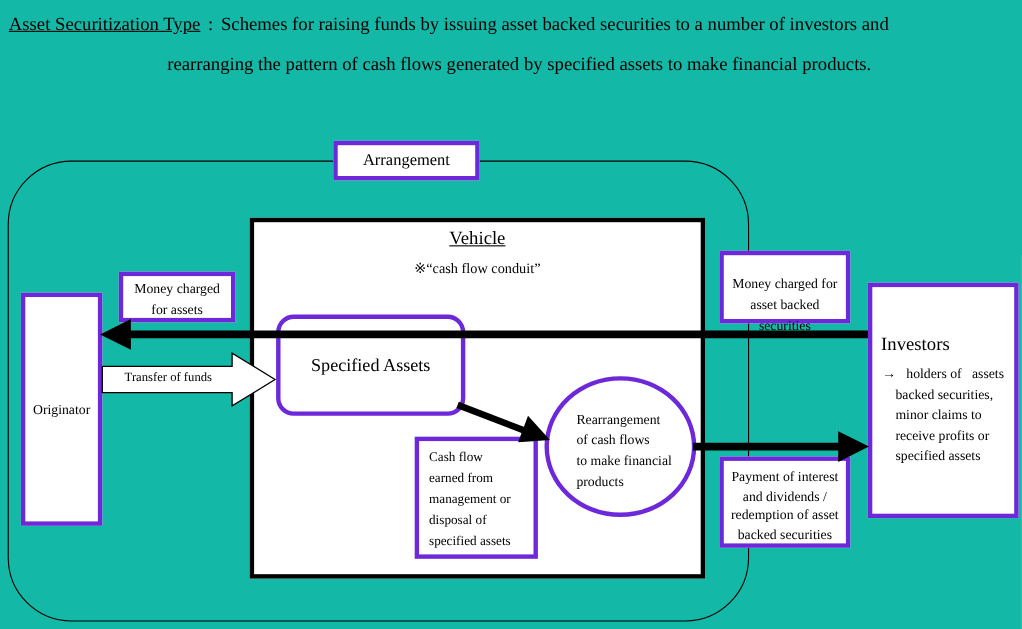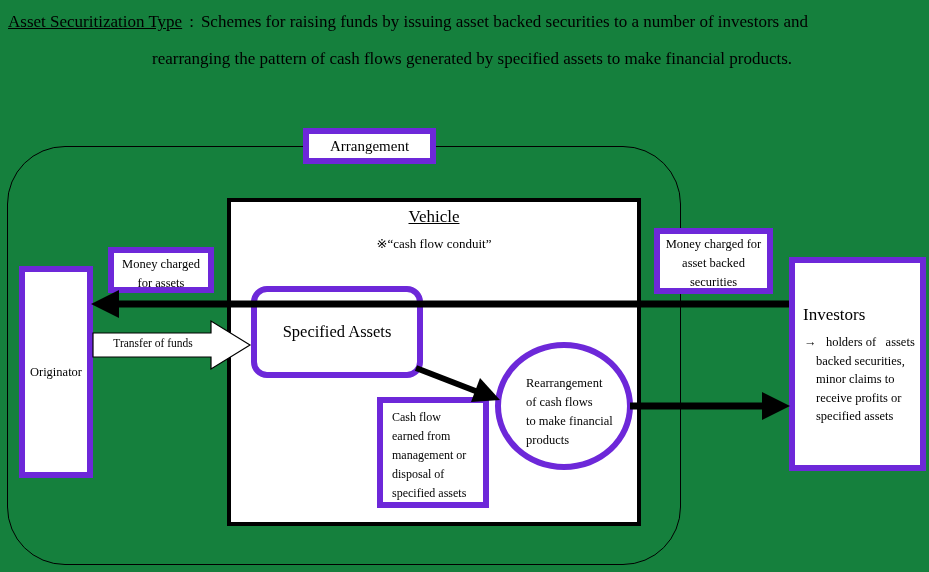--- a/index.html
+++ b/index.html
@@ -1,47 +1,47 @@
 <!DOCTYPE html>
 <html><head>
 <meta charset="utf-8">
 <style>
   html,body{margin:0;padding:0;background:#fff;}
   body{width:929px;height:572px;overflow:hidden;
        font-family:"Liberation Serif","DejaVu Serif","DejaVu Sans",serif;color:#000;}
-  .stage{position:relative;width:929px;height:572px;background:#15803d;}
+  .stage{position:relative;width:929px;height:572px;background:#14b8a6;}
 
   
   .title-line1{position:absolute;left:8px;top:12px;font-size:17px;white-space:nowrap;}
   .title-heading{text-decoration:underline;}
   .title-sep{margin:0 7px;}
   .title-line2{position:absolute;left:152px;top:49px;font-size:17px;white-space:nowrap;}
 
   
   .outer-round{position:absolute;left:7px;top:146px;width:672px;height:417px;
                border:1px solid #000;border-radius:58px;z-index:1;}
 
   
-  .bx{position:absolute;border:6px solid #6d28d9;background:#fff;box-sizing:border-box;}
+  .bx{position:absolute;border:4px solid #6d28d9;background:#fff;box-sizing:border-box;}
   .center-lines{display:flex;flex-direction:column;align-items:center;justify-content:flex-start;text-align:center;}
   .small{font-size:12.5px;line-height:19px;}
 
   .arrangement-box{left:303px;top:128px;width:133px;height:36px;z-index:10;
                    display:flex;align-items:center;justify-content:center;font-size:15px;}
 
   .vehicle-box{left:227px;top:198px;width:414px;height:328px;border:4px solid #000;z-index:4;}
   .vehicle-title{margin-top:5px;text-align:center;font-size:17px;}
   .vehicle-title span{text-decoration:underline;}
   .vehicle-sub{margin-top:9px;text-align:center;font-size:13px;}
 
   .originator-box{left:19px;top:266px;width:74px;height:212px;z-index:10;
                   display:flex;align-items:center;justify-content:center;font-size:12.5px;}
 
   .money-assets-box{left:108px;top:247px;width:106px;height:46px;z-index:10;padding-top:2px;text-align:right;}
-  .money-abs-box{left:654px;top:228px;width:119px;height:66px;z-index:10;padding-top:1px;}
+  .money-abs-box{left:654px;top:228px;width:119px;height:66px;z-index:10;padding-top:17px;}
   .payment-box{left:654px;top:415px;width:119px;height:83px;z-index:10;padding-top:6px;font-size:12.5px;line-height:17.5px;}
 
   .specified-box{left:251px;top:286px;width:172px;height:92px;border-radius:16px;z-index:6;
                  display:flex;align-items:center;justify-content:center;font-size:16.5px;}
 
   .cashflow-box{left:377px;top:397px;width:112px;height:111px;z-index:10;
                 padding:5px 4px 0 9px;font-size:12px;line-height:19px;}
 
   .rearrange-circle{left:495px;top:342px;width:138px;height:128px;border-radius:50%;z-index:6;
                     padding:26px 0 0 25px;font-size:12.5px;line-height:19px;}
@@ -107,20 +107,26 @@
     <div>to make financial</div>
     <div>products</div>
   </div>
 
   <div class="bx money-abs-box center-lines small">
     <span>Money charged for</span>
     <span>asset backed</span>
     <span>securities</span>
   </div>
 
+  <div class="bx payment-box center-lines">
+    <span>Payment of interest</span>
+    <span>and dividends /</span>
+    <span>redemption of asset</span>
+    <span>backed securities</span>
+  </div>
 
   <div class="bx investors-box">
     <div class="investors-heading">Investors</div>
     <div class="investors-note">
       <div class="note-line">→   holders of   assets</div>
       <div class="note-line note-cont">backed securities,</div>
       <div class="note-line note-cont">minor claims to</div>
       <div class="note-line note-cont">receive profits or</div>
       <div class="note-line note-cont">specified assets</div>
     </div>

